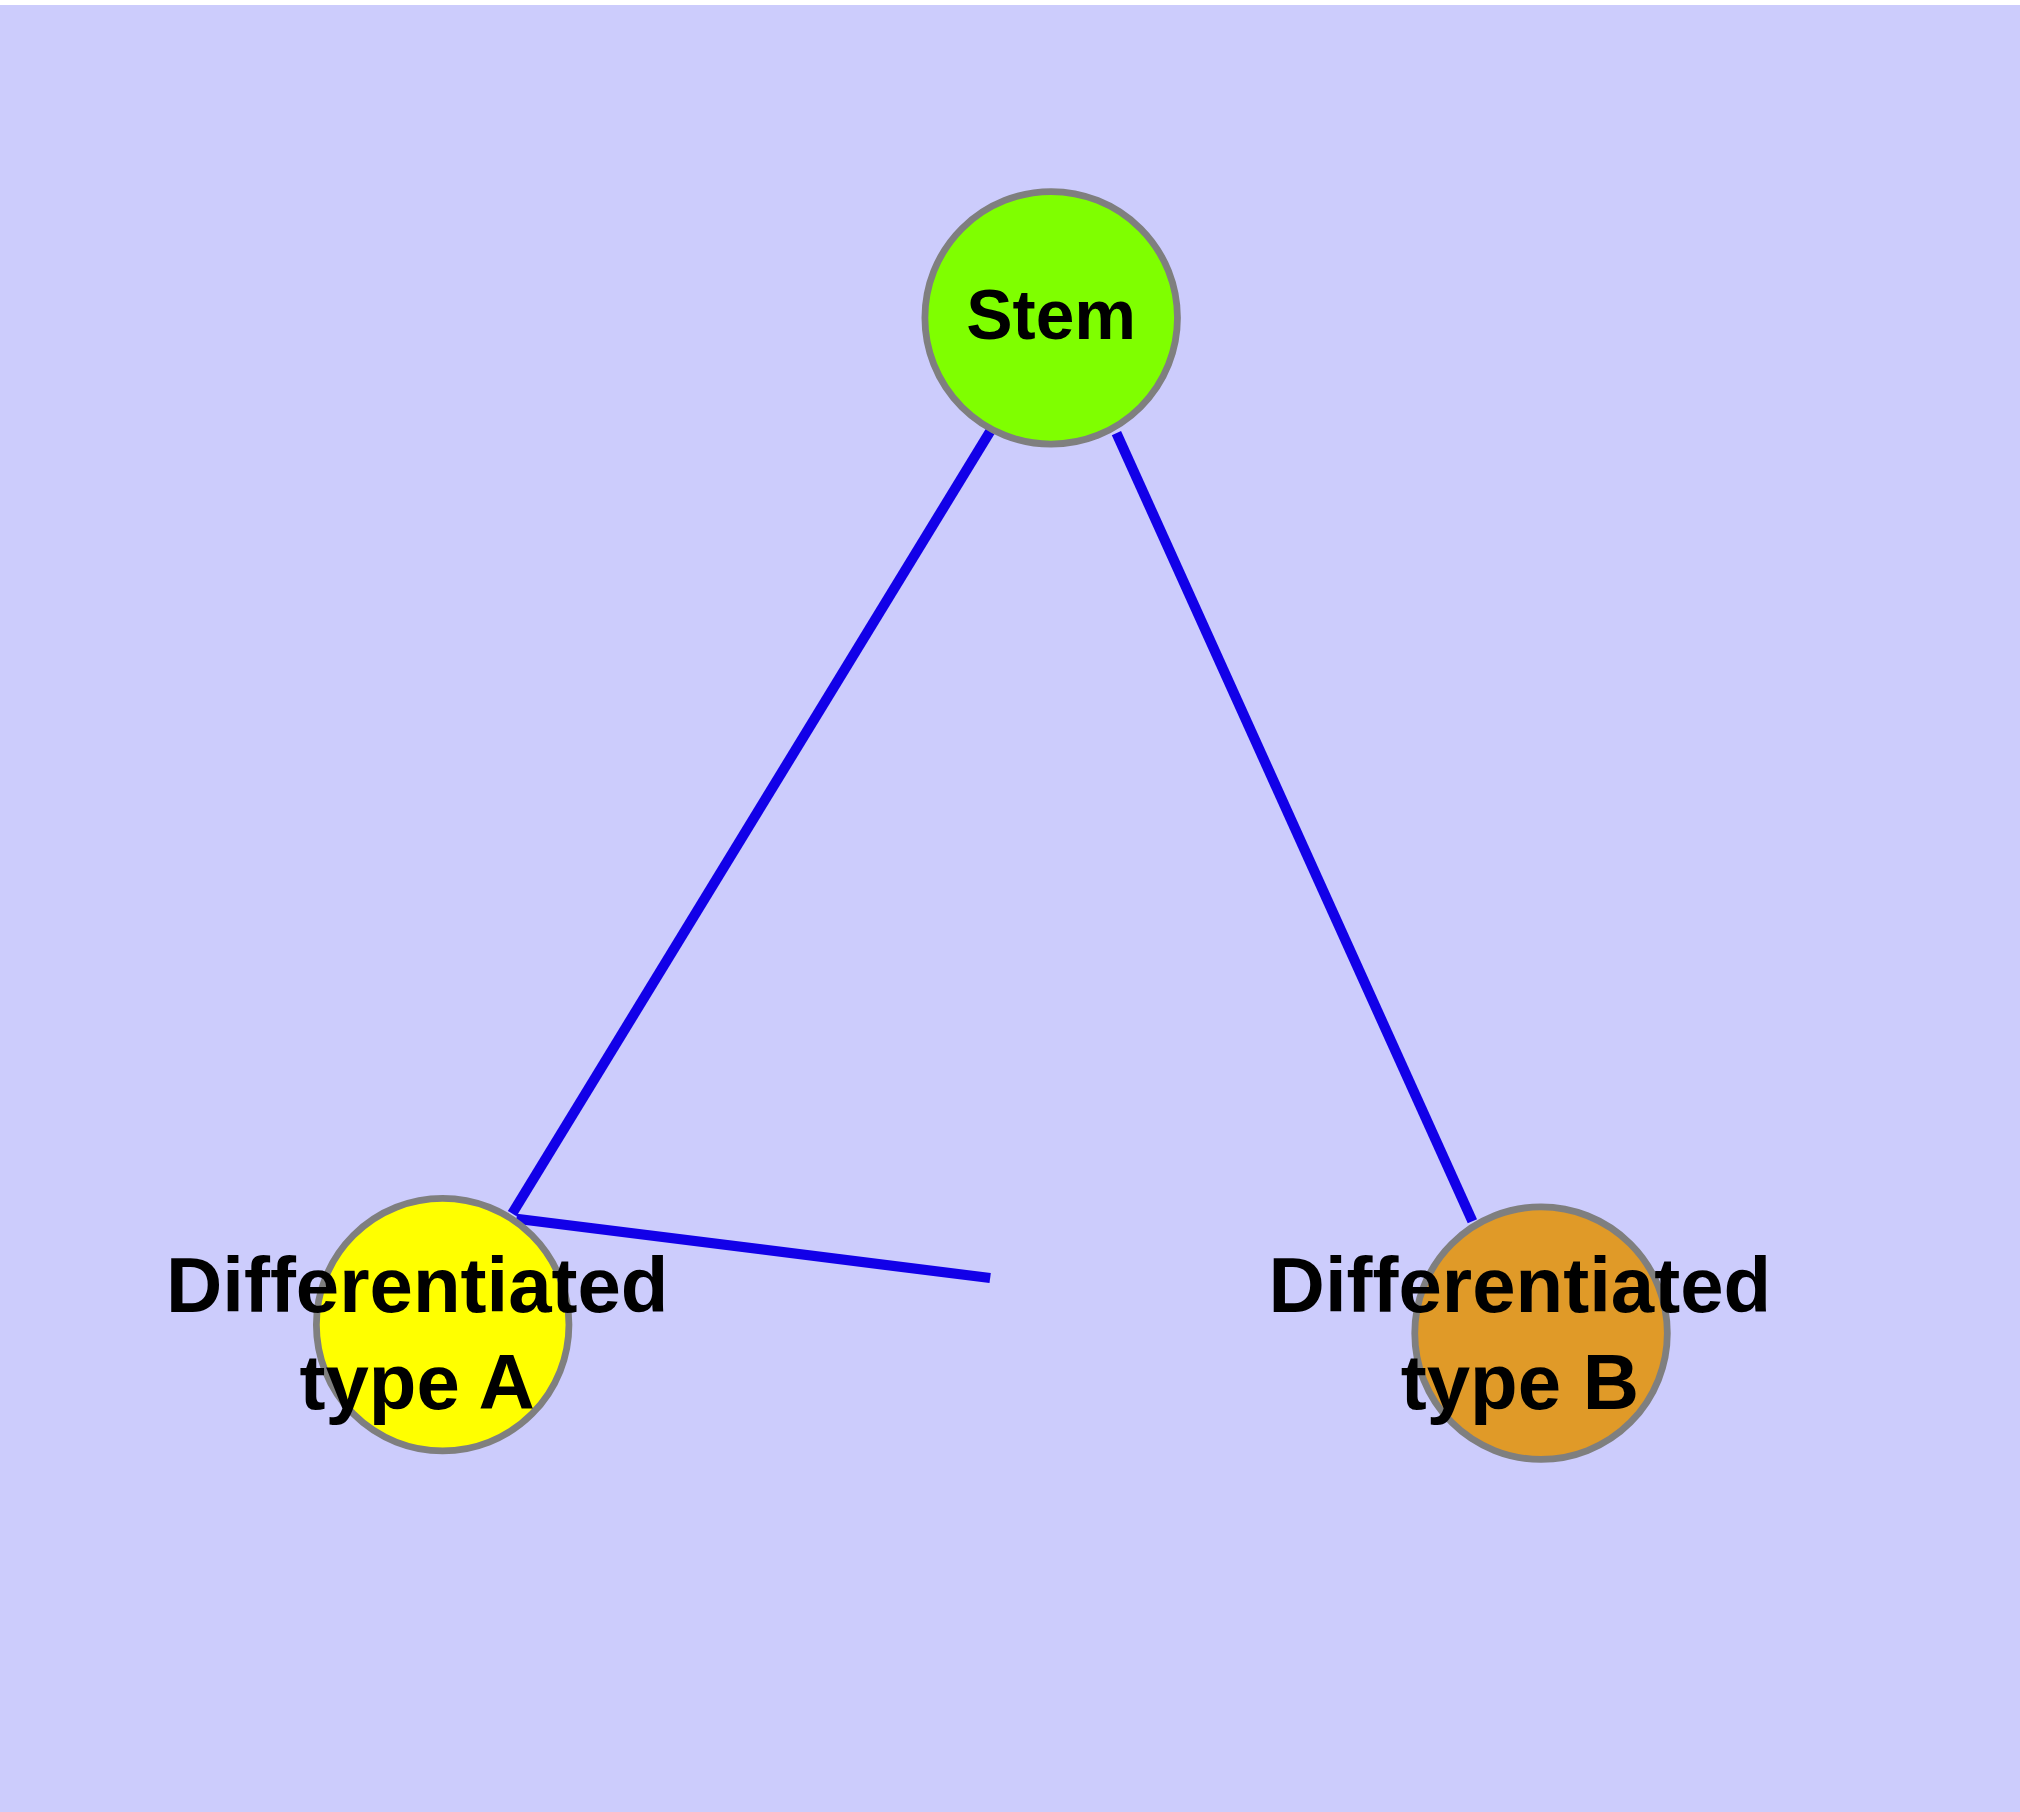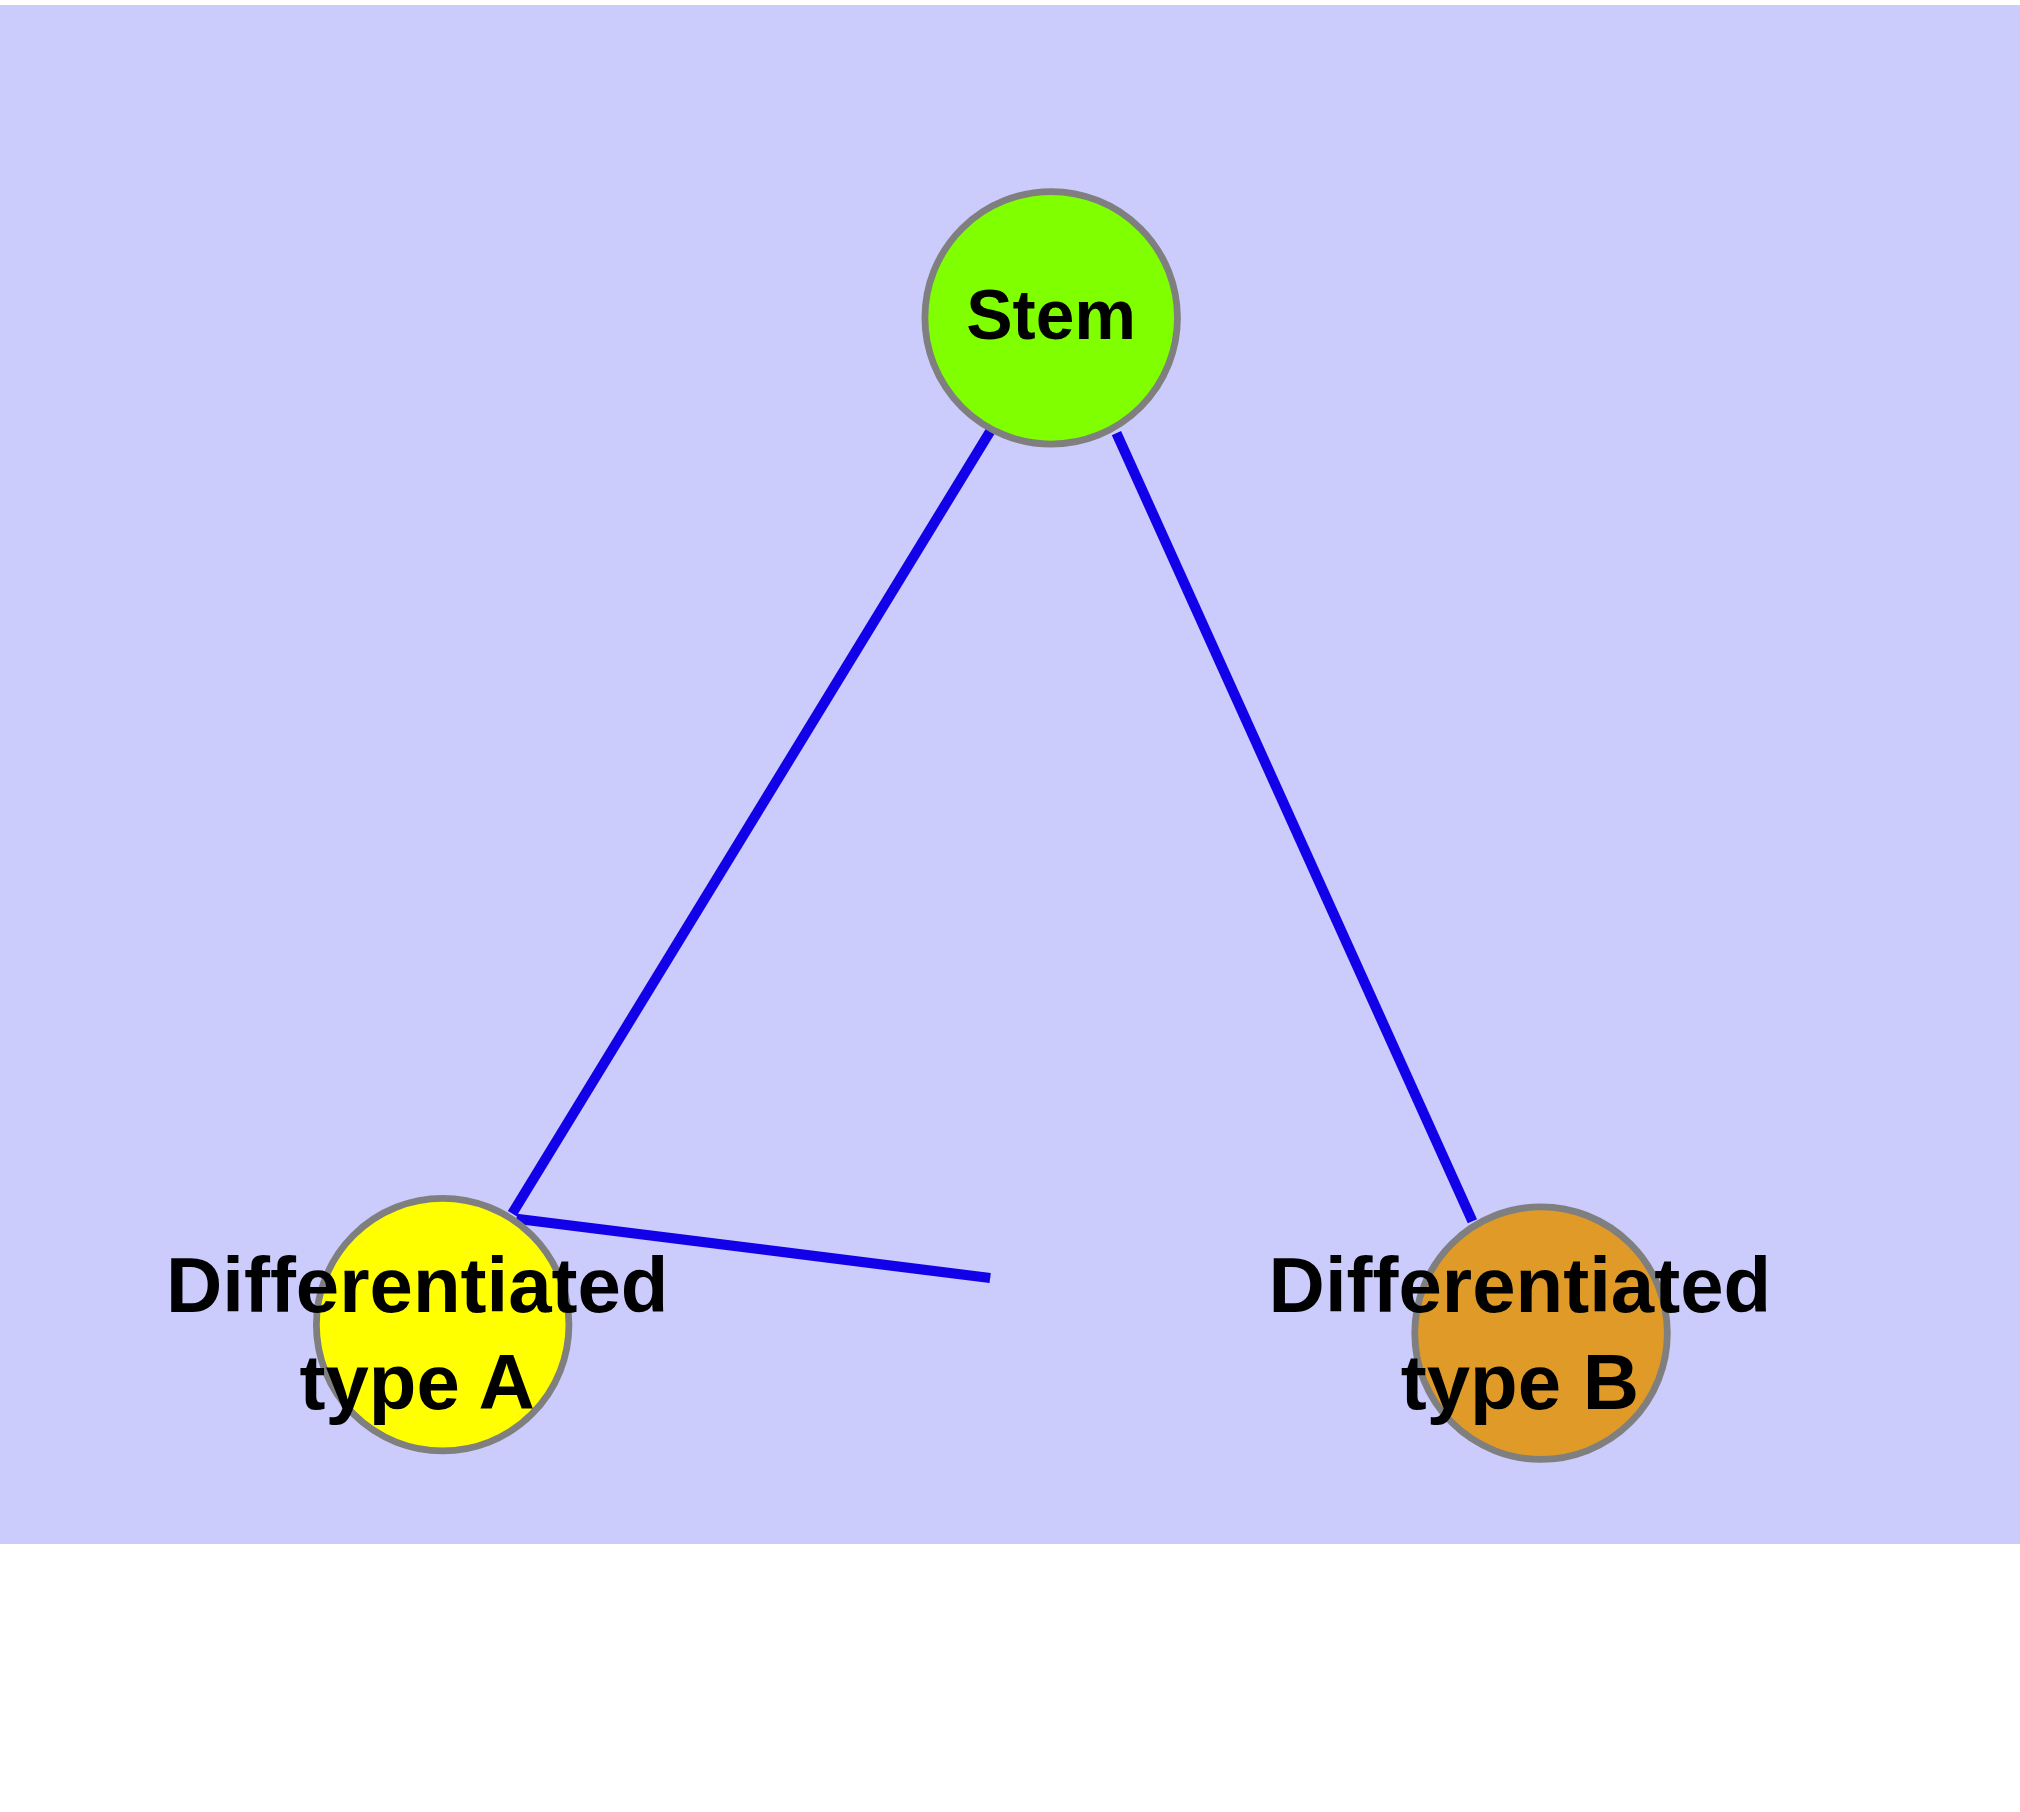--- a/index.html
+++ b/index.html
@@ -3,21 +3,21 @@
 <meta charset="utf-8">
 <style>
   html, body {
     margin: 0;
     padding: 0;
     background: #ffffff;
   }
   #canvas {
     position: relative;
     width: 2021px;
-    height: 1544px;
+    height: 1812px;
     overflow: hidden;
     background: #ffffff;
     font-family: "Liberation Sans", "DejaVu Sans", sans-serif;
   }
   #plot-background {
     position: absolute;
     left: 0;
     top: 5.1px;
     width: 2021px;
     height: 1807px;

